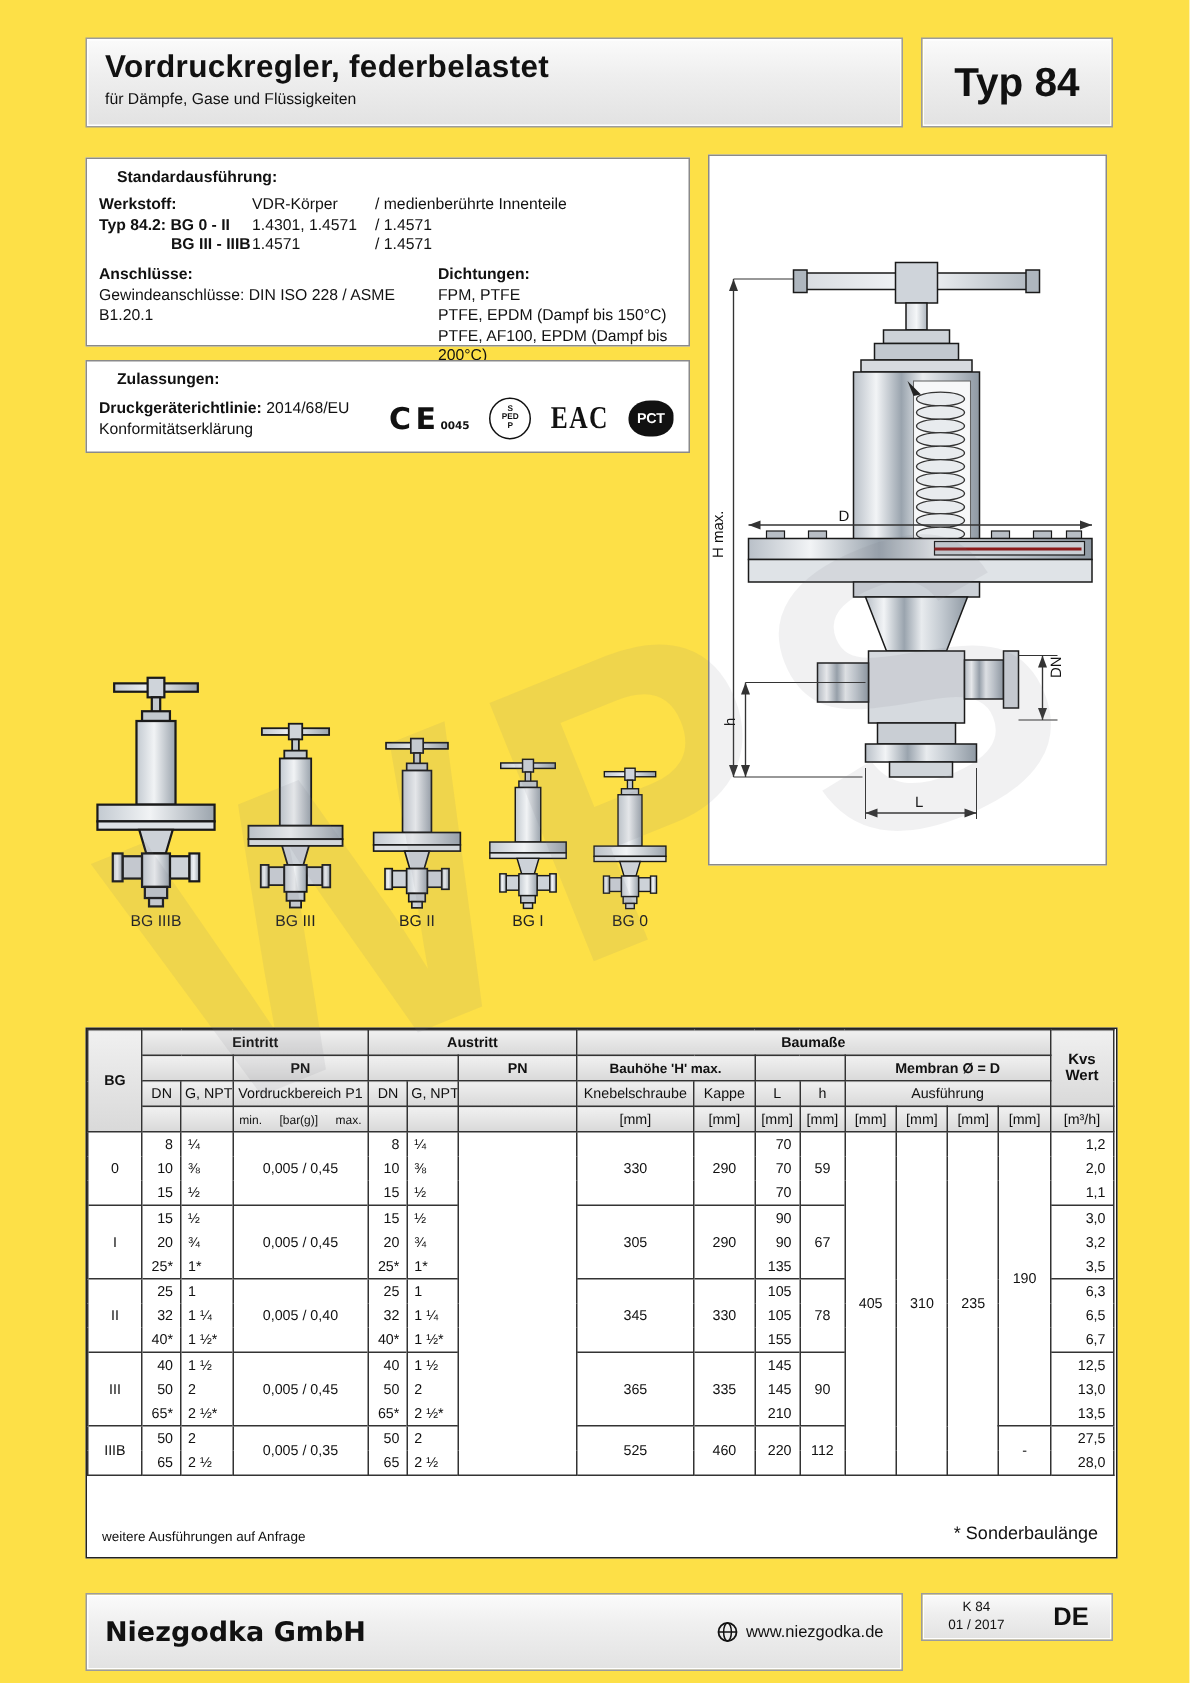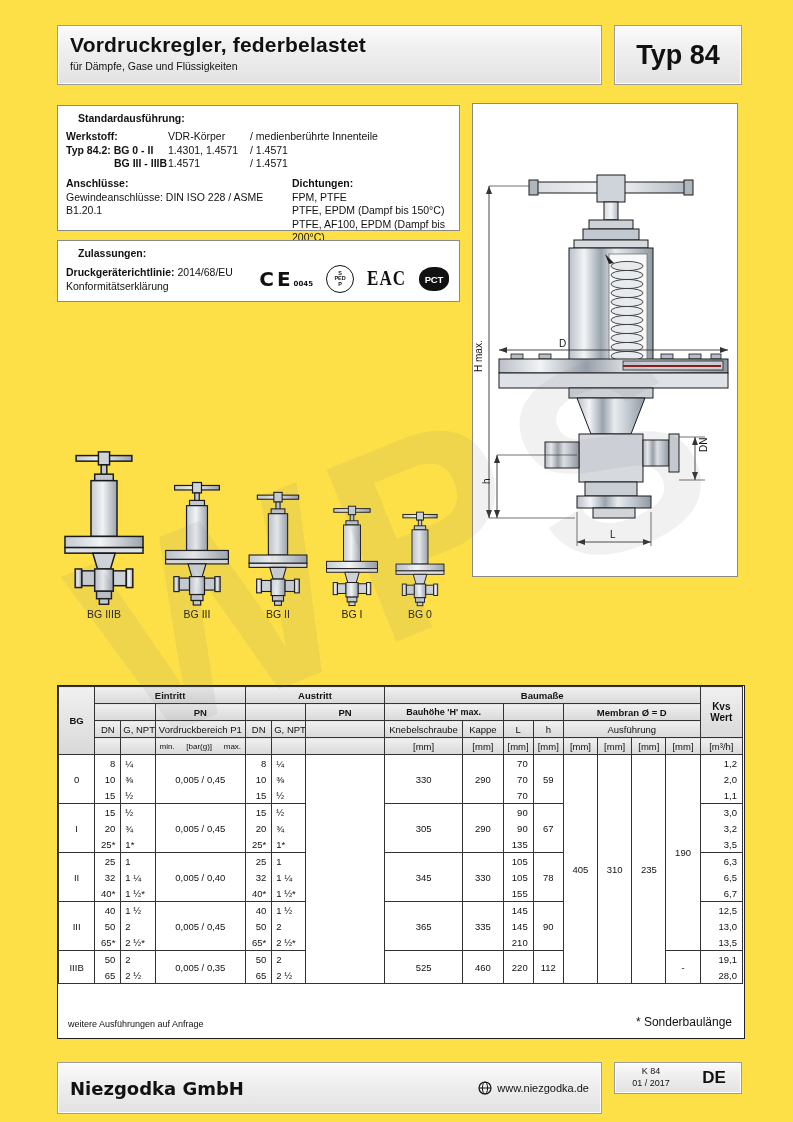--- a/index.html
+++ b/index.html
@@ -538,21 +538,21 @@
         <td class="r">50</td>
         <td class="l">2</td>
         <td rowspan="2" class="c bb">0,005  /  0,35</td>
         <td class="r">50</td>
         <td class="l">2</td>
         <td rowspan="2" class="c bb">525</td>
         <td rowspan="2" class="c bb">460</td>
         <td rowspan="2" class="r bb">220</td>
         <td rowspan="2" class="c bb">112</td>
         <td rowspan="2" class="c bb">-</td>
-        <td class="r">19,1</td>
+        <td class="r">27,5</td>
       </tr>
       <tr class="last">
         <td class="r bb">65</td>
         <td class="l bb">2 ½</td>
         <td class="r bb">65</td>
         <td class="l bb">2 ½</td>
         <td class="r bb">28,0</td>
       </tr>
     </tbody>
       </table>

